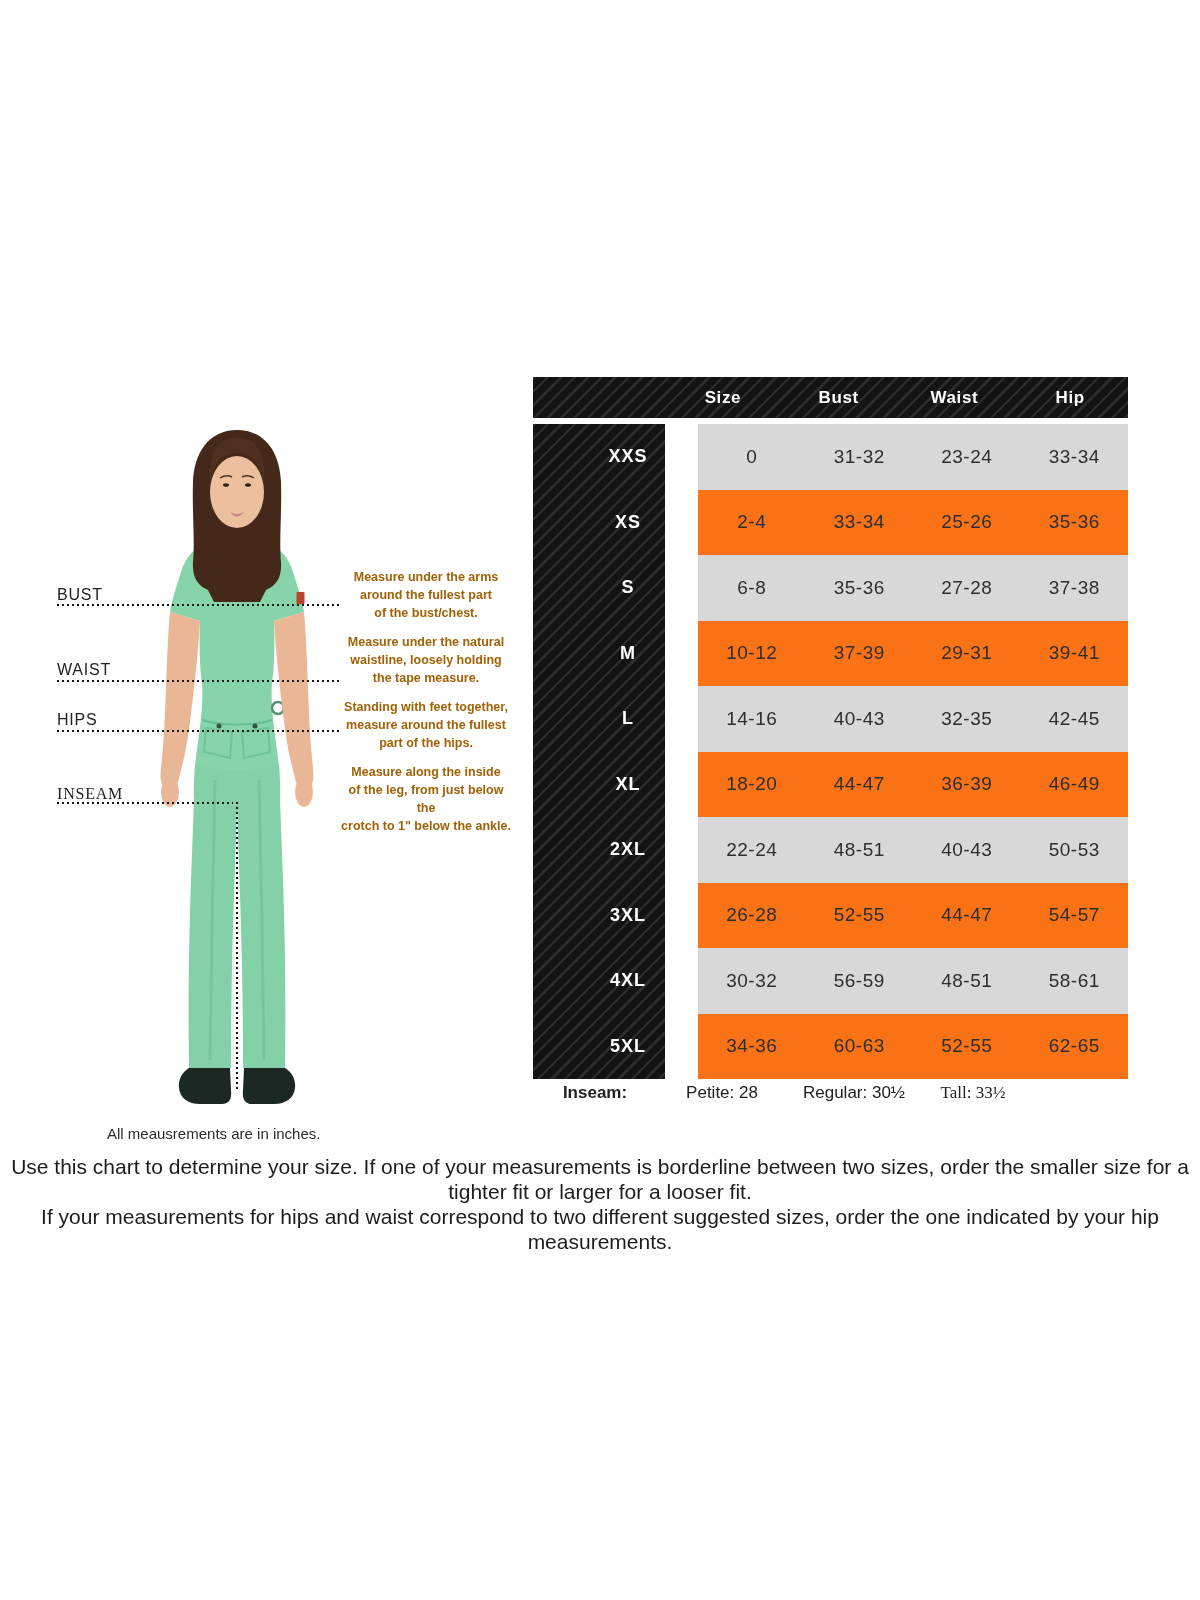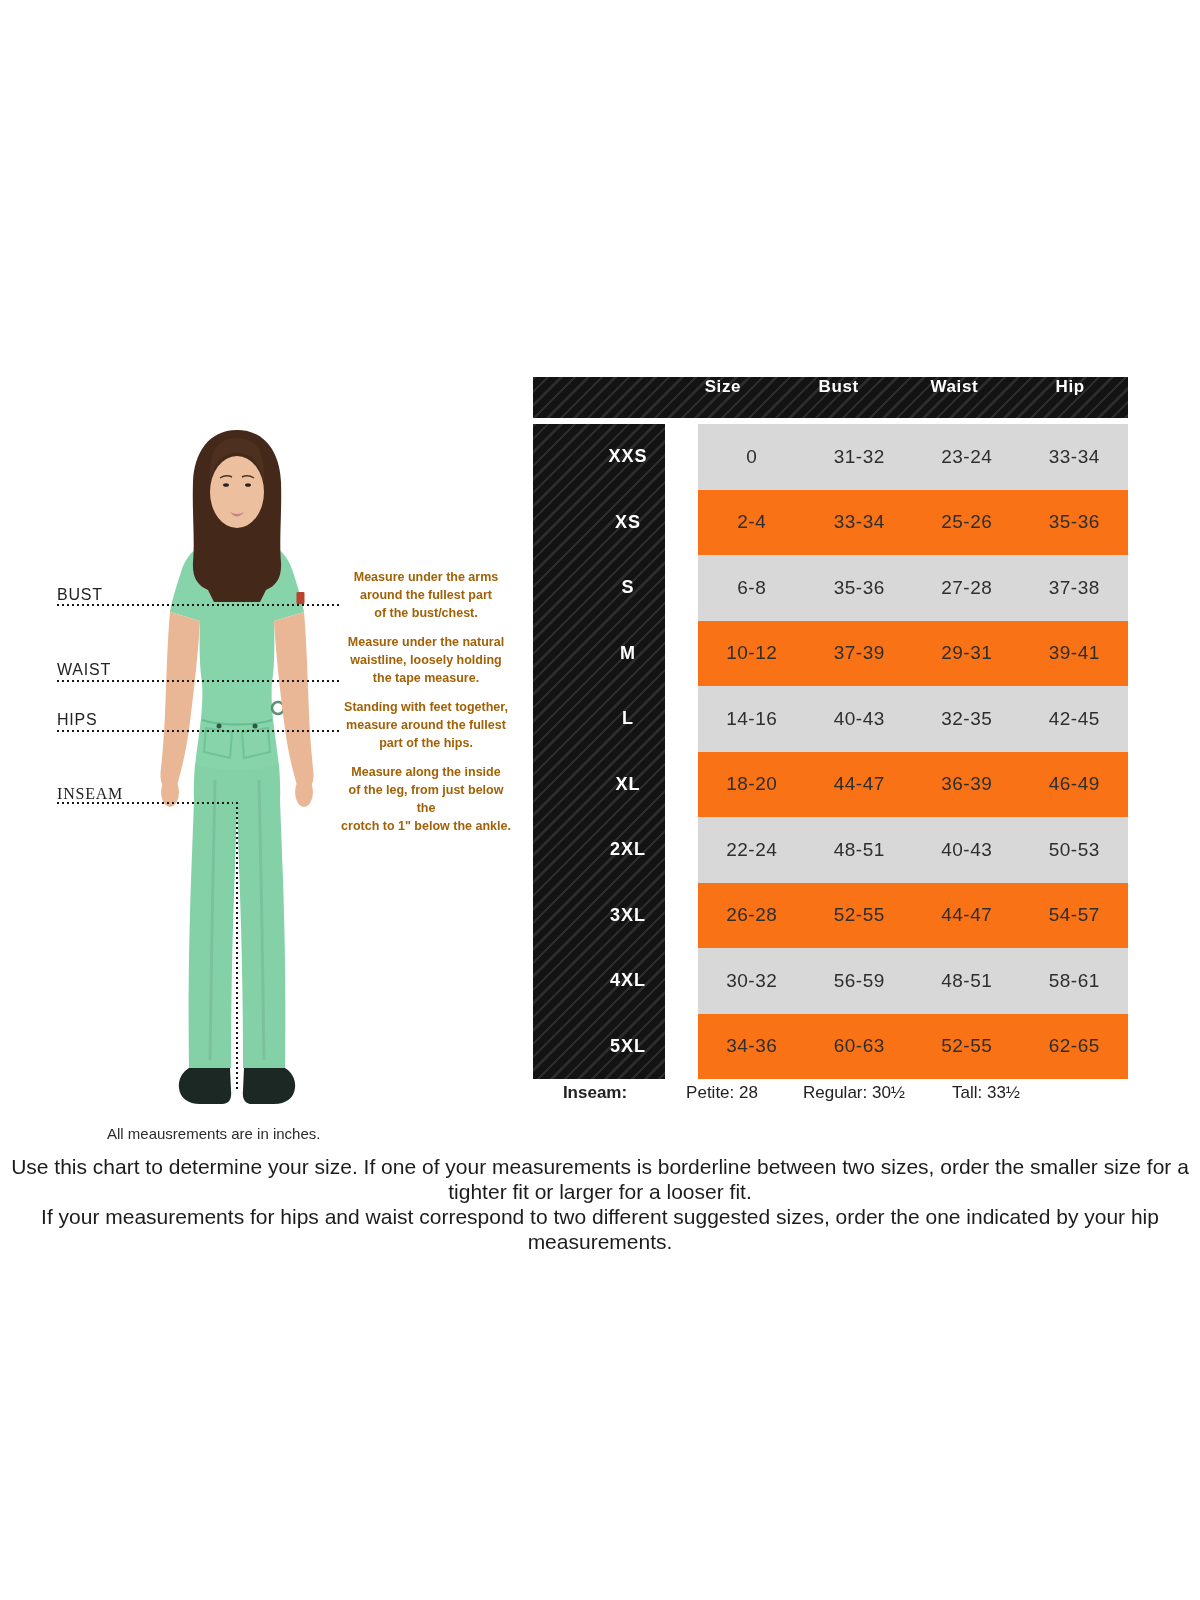--- a/index.html
+++ b/index.html
@@ -21,39 +21,39 @@
   .dot-h { position:absolute; left:57px; height:2px; z-index:3;
     background-image:repeating-linear-gradient(to right, #161616 0px, #161616 2px, transparent 2px, transparent 5px); }
   .dot-v { position:absolute; width:2px; z-index:3;
     background-image:repeating-linear-gradient(to bottom, #161616 0px, #161616 2px, transparent 2px, transparent 5px); }
 
   .instr { position:absolute; left:338px; width:176px; text-align:center;
     font-size:12.5px; font-weight:bold; color:#a16207; line-height:18px; z-index:3; }
 
   
   .size-table { position:absolute; left:533px; top:377px; width:595px; z-index:2; }
-  .st-header { display:flex; height:41px; align-items:flex-start; }
+  .st-header { display:flex; height:41px; align-items:center; }
   .st-header .spacer { width:132px; }
   .st-header .h-cell { flex:1; text-align:center; color:#ffffff; font-weight:bold; font-size:17px; letter-spacing:0.6px; }
   .st-body { position:relative; margin-top:6px; }
   .size-col-bg { position:absolute; left:0; top:0; width:132px; height:100%; }
   .t-row { display:flex; height:65.5px; position:relative;padding-left:29px; }
   .size-cell { width:132px; display:flex; align-items:center; justify-content:center;
     color:#ffffff; font-weight:bold; font-size:18px; letter-spacing:1px; position:relative; z-index:1; }
   .vals { flex:1; display:flex; margin-left:4px; background:#f97316; }
   .t-row.alt .vals { background:#d8d8d8; }
   .v-cell { flex:1; display:flex; align-items:center; justify-content:center;
     font-size:19px; color:#2e2e2e; letter-spacing:0.5px; }
 
   .inseam-row { position:relative; height:22px; margin-top:4px; font-size:17px; color:#222; }
   .inseam-row span { position:absolute; transform:translateX(-50%); white-space:nowrap; top:0; }
   .inseam-label { left:62px; font-weight:bold; }
   .inseam-petite { left:189px; }
   .inseam-regular { left:321px; }
-  .inseam-tall { left:453px; }
+  .inseam-tall { left:440px;font-family:Liberation Serif, serif; }
 
   
   .units-note { position:absolute; left:107px; top:1125px; font-size:15px; color:#2b2b2b; z-index:3; }
   .footer-text { position:absolute; left:0; top:1154px; width:1200px; text-align:center;
     font-size:21px; color:#1c1c1c; line-height:25px; z-index:3; }
 </style>
 </head>
 <body>
 
 <div class="page">

